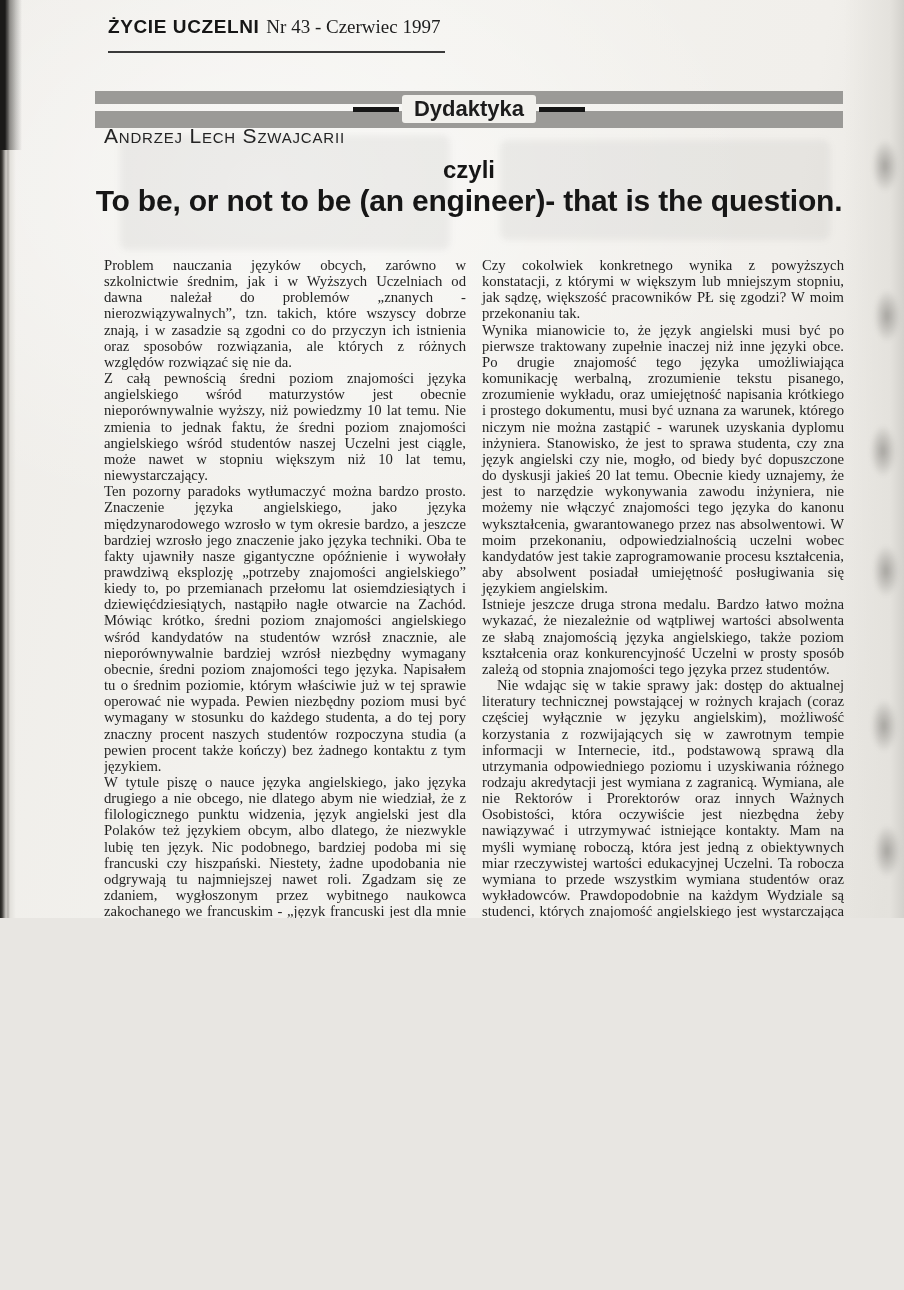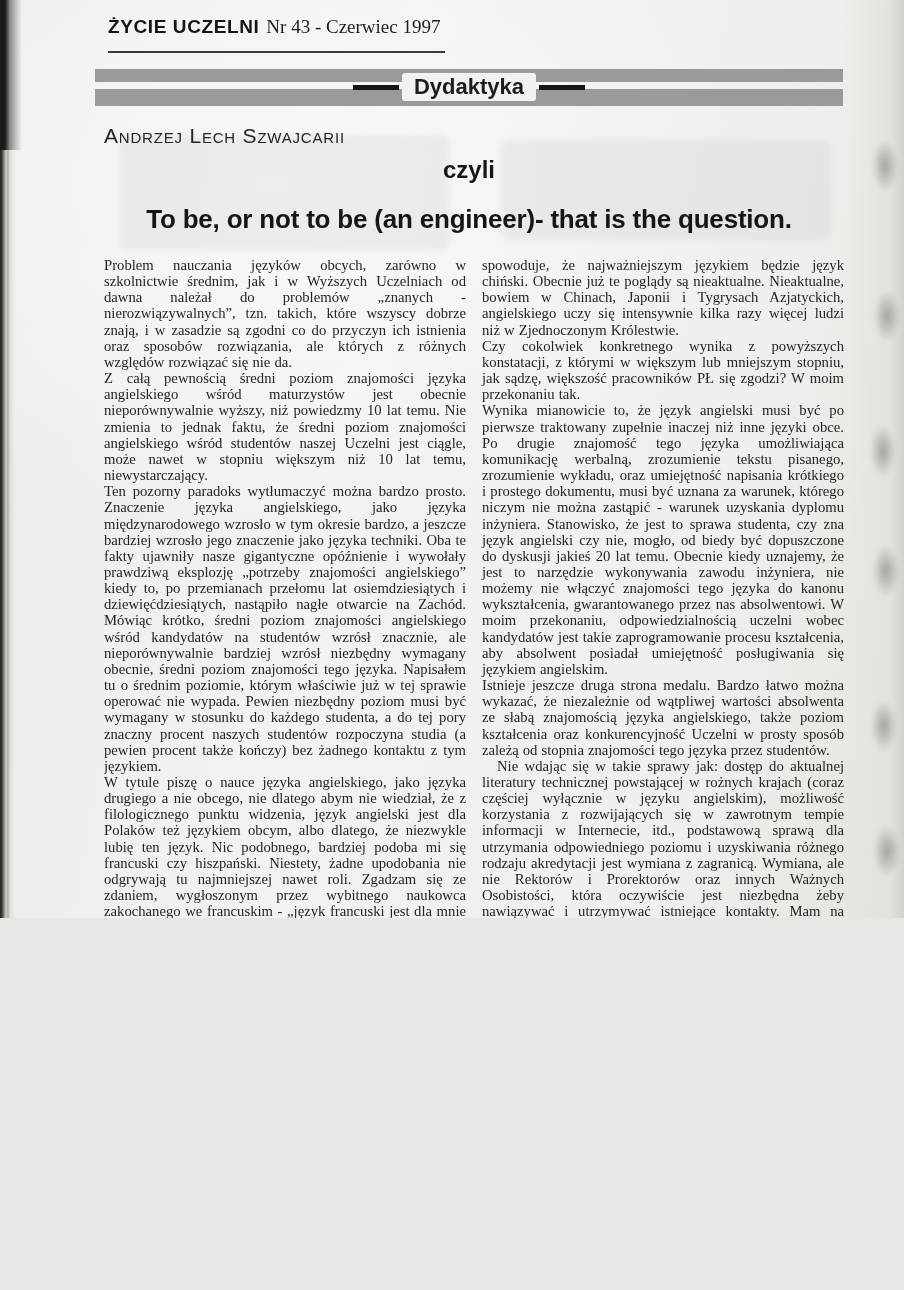--- a/index.html
+++ b/index.html
@@ -46,21 +46,21 @@
   
   .header{position:absolute;top:16px;left:108px;white-space:nowrap;}
   .masthead{
     font-family:"Liberation Sans","DejaVu Sans",sans-serif;
     font-weight:bold;font-size:19px;letter-spacing:.6px;color:#161616;
   }
   .issue{font-size:19px;color:#1d1d1d;margin-left:7px;}
   .header-rule{position:absolute;top:51px;left:108px;width:337px;height:2px;background:#3a3a3a;}
 
   
-  .banner{position:absolute;top:69px;left:95px;width:748px;height:37px;}
+  .banner{position:absolute;top:91px;left:95px;width:748px;height:37px;}
   .banner .bar1{position:absolute;top:0;left:0;right:0;height:13px;background:#9b9a97;}
   .banner .bar2{position:absolute;top:20px;left:0;right:0;height:17px;background:#9b9a97;}
   .banner-label-wrap{
     position:absolute;top:4px;left:0;right:0;
     display:flex;justify-content:center;align-items:center;
   }
   .banner-dash{width:46px;height:5px;background:#161616;}
   .banner-label{
     font-family:"Liberation Sans","DejaVu Sans",sans-serif;
     font-weight:bold;font-size:22px;color:#1c1c1c;
@@ -76,21 +76,21 @@
     letter-spacing:.8px;color:#242424;
   }
   .titles{
     position:absolute;top:155px;left:95px;width:748px;
     text-align:center;
     font-family:"Liberation Sans","DejaVu Sans",sans-serif;
     font-weight:bold;color:#161616;
   }
   .title-line1{font-size:25px;letter-spacing:-.3px;line-height:31px;}
   .title-line2{font-size:24px;line-height:30px;}
-  .title-line3{font-size:26px;letter-spacing:-.2px;line-height:32px;margin-top:18px;}
+  .title-line3{font-size:30px;letter-spacing:-.2px;line-height:32px;}
 
   
   .columns{
     position:absolute;top:257px;left:104px;width:740px;height:948px;
     display:flex;gap:16px;overflow:hidden;
   }
   .col{flex:1 1 0;min-width:0;}
   .col p{
     margin:0;
     font-size:14.7px;line-height:16.15px;
@@ -148,21 +148,20 @@
 
   <div class="columns">
     <div class="col">
       <p>Problem nauczania języków obcych, zarówno w szkolnictwie średnim, jak i w Wyższych Uczelniach od dawna należał do problemów „znanych - nierozwiązywalnych”, tzn. takich, które wszyscy dobrze znają, i w zasadzie są zgodni co do przyczyn ich istnienia oraz sposobów rozwiązania, ale których z różnych względów rozwiązać się nie da.</p>
       <p>Z całą pewnością średni poziom znajomości języka angielskiego wśród maturzystów jest obecnie nieporównywalnie wyższy, niż powiedzmy 10 lat temu. Nie zmienia to jednak faktu, że średni poziom znajomości angielskiego wśród studentów naszej Uczelni jest ciągle, może nawet w stopniu większym niż 10 lat temu, niewystarczający.</p>
       <p>Ten pozorny paradoks wytłumaczyć można bardzo prosto. Znaczenie języka angielskiego, jako języka międzynarodowego wzrosło w tym okresie bardzo, a jeszcze bardziej wzrosło jego znaczenie jako języka techniki. Oba te fakty ujawniły nasze gigantyczne opóźnienie i wywołały prawdziwą eksplozję „potrzeby znajomości angielskiego” kiedy to, po przemianach przełomu lat osiemdziesiątych i dziewięćdziesiątych, nastąpiło nagłe otwarcie na Zachód. Mówiąc krótko, średni poziom znajomości angielskiego wśród kandydatów na studentów wzrósł znacznie, ale nieporównywalnie bardziej wzrósł niezbędny wymagany obecnie, średni poziom znajomości tego języka. Napisałem tu o średnim poziomie, którym właściwie już w tej sprawie operować nie wypada. Pewien niezbędny poziom musi być wymagany w stosunku do każdego studenta, a do tej pory znaczny procent naszych studentów rozpoczyna studia (a pewien procent także kończy) bez żadnego kontaktu z tym językiem.</p>
       <p>W tytule piszę o nauce języka angielskiego, jako języka drugiego a nie obcego, nie dlatego abym nie wiedział, że z filologicznego punktu widzenia, język angielski jest dla Polaków też językiem obcym, albo dlatego, że niezwykle lubię ten język. Nic podobnego, bardziej podoba mi się francuski czy hiszpański. Niestety, żadne upodobania nie odgrywają tu najmniejszej nawet roli. Zgadzam się ze zdaniem, wygłoszonym przez wybitnego naukowca zakochanego we francuskim - „język francuski jest dla mnie potrzebą serca, podczas gdy język angielski potrzebą umysłu”. Dla inżyniera XXI wieku, język angielski nie może być językiem obcym! Myślę, że nikogo z nauczycieli akademickich - inżynierów, pracujących w naszej Uczelni nie potrzeba o tym przekonywać. Łączenie języka angielskiego w jedną grupę z innymi językami jest już obecnie na uczelni technicznej nieporozumieniem, świadczącym o niezrozumieniu roli jaką język angielski odgrywa obecnie w komunikacji pomiędzy ludźmi techniki, w możliwości samodoskonalenia się zawodowego i aktywnego brania udziału w kontaktach międzynarodowych.</p>
       <p class="indent">Jeszcze piętnaście lat temu można było się spotkać ze zdaniami „krótkiego” o przyszłej dominacji Chińczyków na naszym globie (nie piszę rasy żółtej żeby nie być posądzonym o poglądy rasistowskie), która</p>
     </div>
     <div class="col">
-      <p>spowoduje, że najważniejszym językiem będzie język chiński. Obecnie już te poglądy są nieaktualne. Nieaktualne, bowiem w Chinach, Japonii i Tygrysach Azjatyckich, angielskiego uczy się intensywnie kilka razy więcej ludzi niż w Zjednoczonym Królestwie.</p>
       <p>Czy cokolwiek konkretnego wynika z powyższych konstatacji, z którymi w większym lub mniejszym stopniu, jak sądzę, większość pracowników PŁ się zgodzi? W moim przekonaniu tak.</p>
       <p>Wynika mianowicie to, że język angielski musi być po pierwsze traktowany zupełnie inaczej niż inne języki obce. Po drugie znajomość tego języka umożliwiająca komunikację werbalną, zrozumienie tekstu pisanego, zrozumienie wykładu, oraz umiejętność napisania krótkiego i prostego dokumentu, musi być uznana za warunek, którego niczym nie można zastąpić - warunek uzyskania dyplomu inżyniera. Stanowisko, że jest to sprawa studenta, czy zna język angielski czy nie, mogło, od biedy być dopuszczone do dyskusji jakieś 20 lat temu. Obecnie kiedy uznajemy, że jest to narzędzie wykonywania zawodu inżyniera, nie możemy nie włączyć znajomości tego języka do kanonu wykształcenia, gwarantowanego przez nas absolwentowi. W moim przekonaniu, odpowiedzialnością uczelni wobec kandydatów jest takie zaprogramowanie procesu kształcenia, aby absolwent posiadał umiejętność posługiwania się językiem angielskim.</p>
       <p>Istnieje jeszcze druga strona medalu. Bardzo łatwo można wykazać, że niezależnie od wątpliwej wartości absolwenta ze słabą znajomością języka angielskiego, także poziom kształcenia oraz konkurencyjność Uczelni w prosty sposób zależą od stopnia znajomości tego języka przez studentów.</p>
       <p class="indent">Nie wdając się w takie sprawy jak: dostęp do aktualnej literatury technicznej powstającej w rożnych krajach (coraz częściej wyłącznie w języku angielskim), możliwość korzystania z rozwijających się w zawrotnym tempie informacji w Internecie, itd., podstawową sprawą dla utrzymania odpowiedniego poziomu i uzyskiwania różnego rodzaju akredytacji jest wymiana z zagranicą. Wymiana, ale nie Rektorów i Prorektorów oraz innych Ważnych Osobistości, która oczywiście jest niezbędna żeby nawiązywać i utrzymywać istniejące kontakty. Mam na myśli wymianę roboczą, która jest jedną z obiektywnych miar rzeczywistej wartości edukacyjnej Uczelni. Ta robocza wymiana to przede wszystkim wymiana studentów oraz wykładowców. Prawdopodobnie na każdym Wydziale są studenci, których znajomość angielskiego jest wystarczająca dla zaliczania przedmiotów, powiedzmy w Szwajcarii, Anglii, lub gdzieś indziej. Kłopot w tym, że w większości przypadków zakłada się równowagę dwustronnej wymiany, a do tego potrzeba aby pewna liczba przedmiotów była u nas wykładana po angielsku. To z kolei jest możliwe jeżeli nasi studenci będą do tego językowo przygotowani. Niemniej ważna, a może dla utrzymania się na poziomie najlepszych Uczelni jeszcze ważniejsza, jest wymiana wykładowców. Także ona wymaga możliwości słucha-</p>
     </div>
   </div>
 
   <div class="footer">str. 6</div>
 
 </div>

